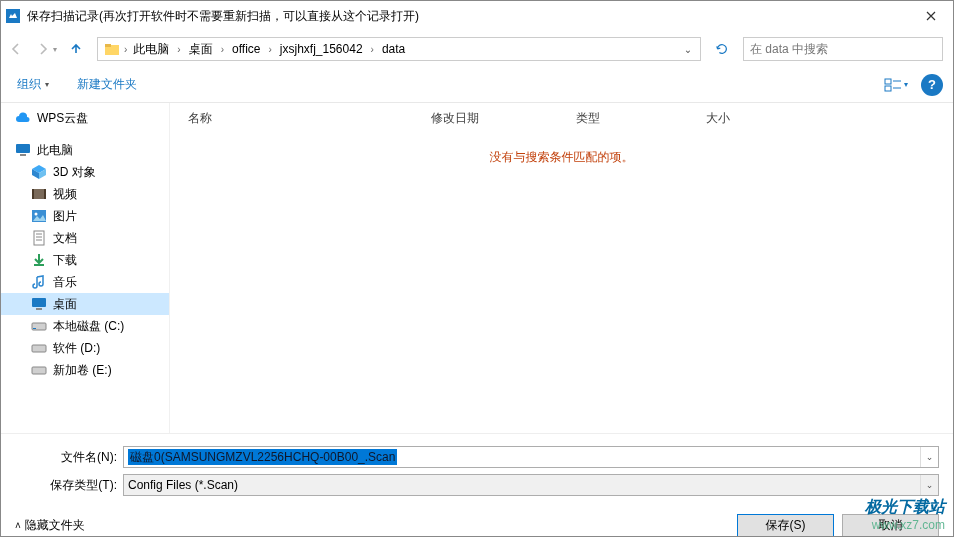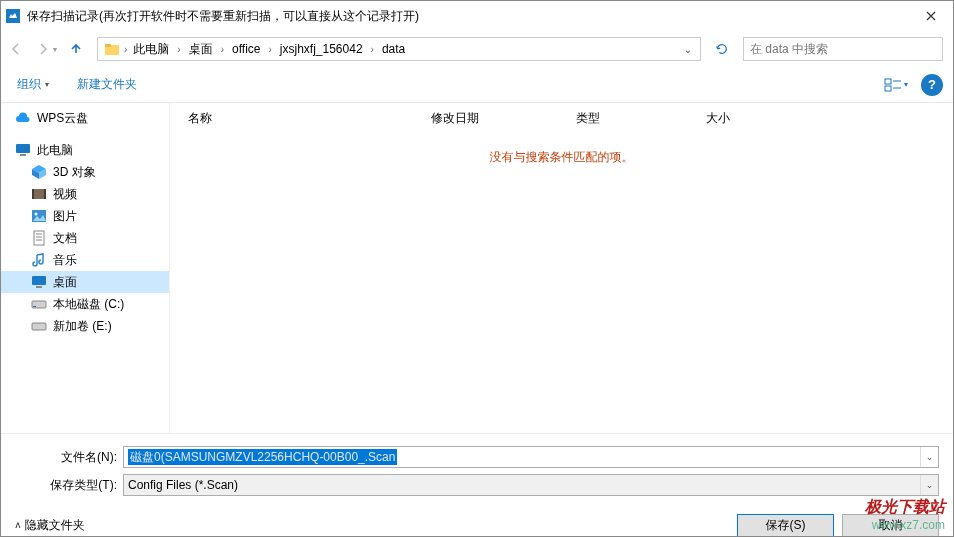--- a/index.html
+++ b/index.html
@@ -39,49 +39,49 @@
 
 .main { display:flex; height:330px; }
 .sidebar { width:168px; overflow:auto; padding-top:4px; }
 .tree-item { display:flex; align-items:center; height:22px; padding-left:14px; gap:6px; }
 .tree-item.child { padding-left:30px; }
 .tree-item.selected { background:#cce8ff; }
 .tree-item .icon { width:16px; height:16px; flex-shrink:0; }
 .tree-item .label { font-size:12px; }
 
 .content { flex:1; border-left:1px solid #f0f0f0; display:flex; flex-direction:column; position:relative; }
-.colheaders { height:30px; display:flex; align-items:center; padding-left:18px; color:#000000; font-size:12px; }
+.colheaders { height:30px; display:flex; align-items:center; padding-left:18px; color:#404040; font-size:12px; }
 .ch { }
 .ch-name { width:243px; }
 .ch-date { width:145px; }
 .ch-type { width:130px; }
 .ch-size { width:80px; }
 .ch-arrow { font-size:8px; margin-left:2px; color:#666; }
 .empty-msg { text-align:center; color:#c2410c; margin-top:16px; font-size:12px; }
 
 
 .bottom { border-top:1px solid #eee; padding:12px 14px 8px 14px; }
 .formrow { display:flex; align-items:center; margin-bottom:6px; }
 .formrow .lbl { width:108px; text-align:right; padding-right:6px; font-size:12px; }
 .formrow .field { flex:1; height:22px; border:1px solid #adadad; display:flex; align-items:center; background:#fff; }
 .formrow .field.combo { background:#f0f0f0; }
 .field .val { padding:0 4px; font-size:12px; flex:1; }
-.field .sel-text { background:#0078d7; color:#e5e5e5; padding:1px 2px; }
+.field .sel-text { background:#0078d7; color:#0f172a; padding:1px 2px; }
 .field .drop { width:18px; text-align:center; color:#555; font-size:9px; border-left:1px solid #ddd; height:100%; display:flex; align-items:center; justify-content:center; }
 
 .actionrow { display:flex; align-items:center; margin-top:18px; }
 .hidefolders { display:flex; align-items:center; gap:4px; font-size:12px; }
 .hidefolders .chev { font-size:10px; }
 .actionrow .spacer { flex:1; }
 .btn { width:97px; height:23px; border:1px solid #adadad; background:#e1e1e1; display:flex; align-items:center; justify-content:center; font-size:12px; margin-left:8px; }
 .btn.default { border:1px solid #0078d7; }
 
 
 .watermark { position:absolute; right:8px; bottom:4px; text-align:right; pointer-events:none; }
-.watermark .wm1 { color:#b91c1c; font-size:16px; font-weight:bold; font-style:italic; }
+.watermark .wm1 { color:#0369a1; font-size:16px; font-weight:bold; font-style:italic; }
 .watermark .wm2 { color:#4cae85; font-size:12px; opacity:0.85; }
 
 
 .ico-cloud { fill:#2196f3; }
 .ico-monitor { fill:#1a79c4; }
 .ico-cube { fill:#3fa9f5; }
 .ico-pic { fill:#3a8fd4; }
 .ico-music { fill:#2d87d0; }
 .ico-desktop { fill:#1a79c4; }
 </style>
@@ -216,39 +216,52 @@
     <div class="tree-item child">
       <svg class="icon" viewBox="0 0 16 16">
           <rect x="3" y="1" width="10" height="14" fill="#fff" stroke="#888"></rect>
           <line x1="5" y1="4" x2="11" y2="4" stroke="#888"></line>
           <line x1="5" y1="7" x2="11" y2="7" stroke="#888"></line>
           <line x1="5" y1="10" x2="11" y2="10" stroke="#888"></line>
         </svg>
       <span class="label">文档</span>
     </div>
     <div class="tree-item child">
+      <svg class="icon" viewBox="0 0 16 16">
+          <path d="M8 2 L8 10 M4 7 L8 11 L12 7" stroke="#2c9e5a" stroke-width="2" fill="none"></path>
+          <line x1="3" y1="13" x2="13" y2="13" stroke="#2c9e5a" stroke-width="2"></line>
+        </svg>
+      <span class="label">下载</span>
+    </div>
+    <div class="tree-item child">
       <svg class="icon ico-music" viewBox="0 0 16 16">
           <path d="M6 3 L6 12 a2 2 0 1 1 -2 -2" stroke="#2d87d0" stroke-width="1.5" fill="none"></path>
           <path d="M6 3 L12 2 L12 10 a2 2 0 1 1 -2 -2" stroke="#2d87d0" stroke-width="1.5" fill="none"></path>
         </svg>
       <span class="label">音乐</span>
     </div>
     <div class="tree-item child selected">
       <svg class="icon ico-desktop" viewBox="0 0 16 16">
           <rect x="1" y="2" width="14" height="9" rx="1" fill="#1a79c4"></rect>
           <rect x="5" y="12" width="6" height="2" fill="#888"></rect>
         </svg>
       <span class="label">桌面</span>
     </div>
     <div class="tree-item child">
       <svg class="icon" viewBox="0 0 16 16">
           <rect x="1" y="5" width="14" height="7" rx="1" fill="#d0d0d0" stroke="#888"></rect>
           <rect x="2" y="10" width="3" height="1" fill="#1a79c4"></rect>
         </svg>
       <span class="label">本地磁盘 (C:)</span>
+    </div>
+    <div class="tree-item child">
+      <svg class="icon" viewBox="0 0 16 16">
+          <rect x="1" y="5" width="14" height="7" rx="1" fill="#d0d0d0" stroke="#888"></rect>
+        </svg>
+      <span class="label">软件 (D:)</span>
     </div>
     <div class="tree-item child">
       <svg class="icon" viewBox="0 0 16 16">
           <rect x="1" y="5" width="14" height="7" rx="1" fill="#d0d0d0" stroke="#888"></rect>
         </svg>
       <span class="label">新加卷 (E:)</span>
     </div>
   </div>
 
   <div class="content">

